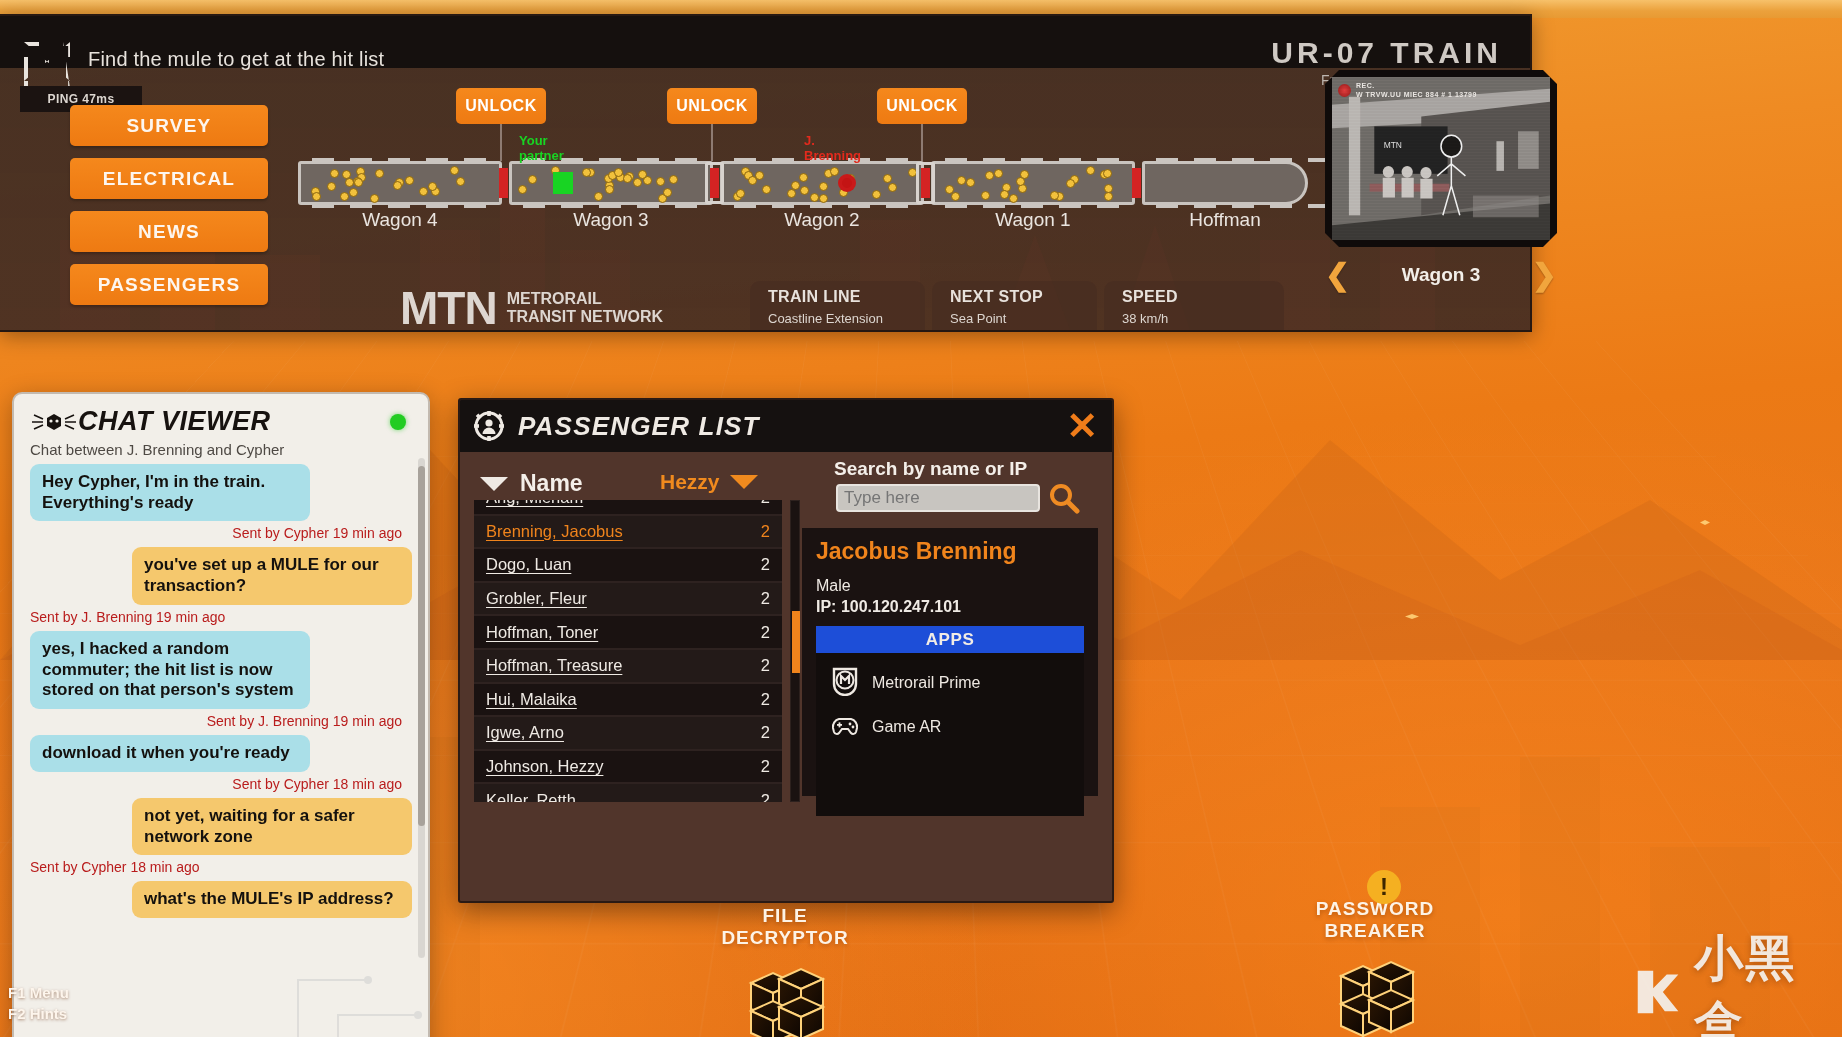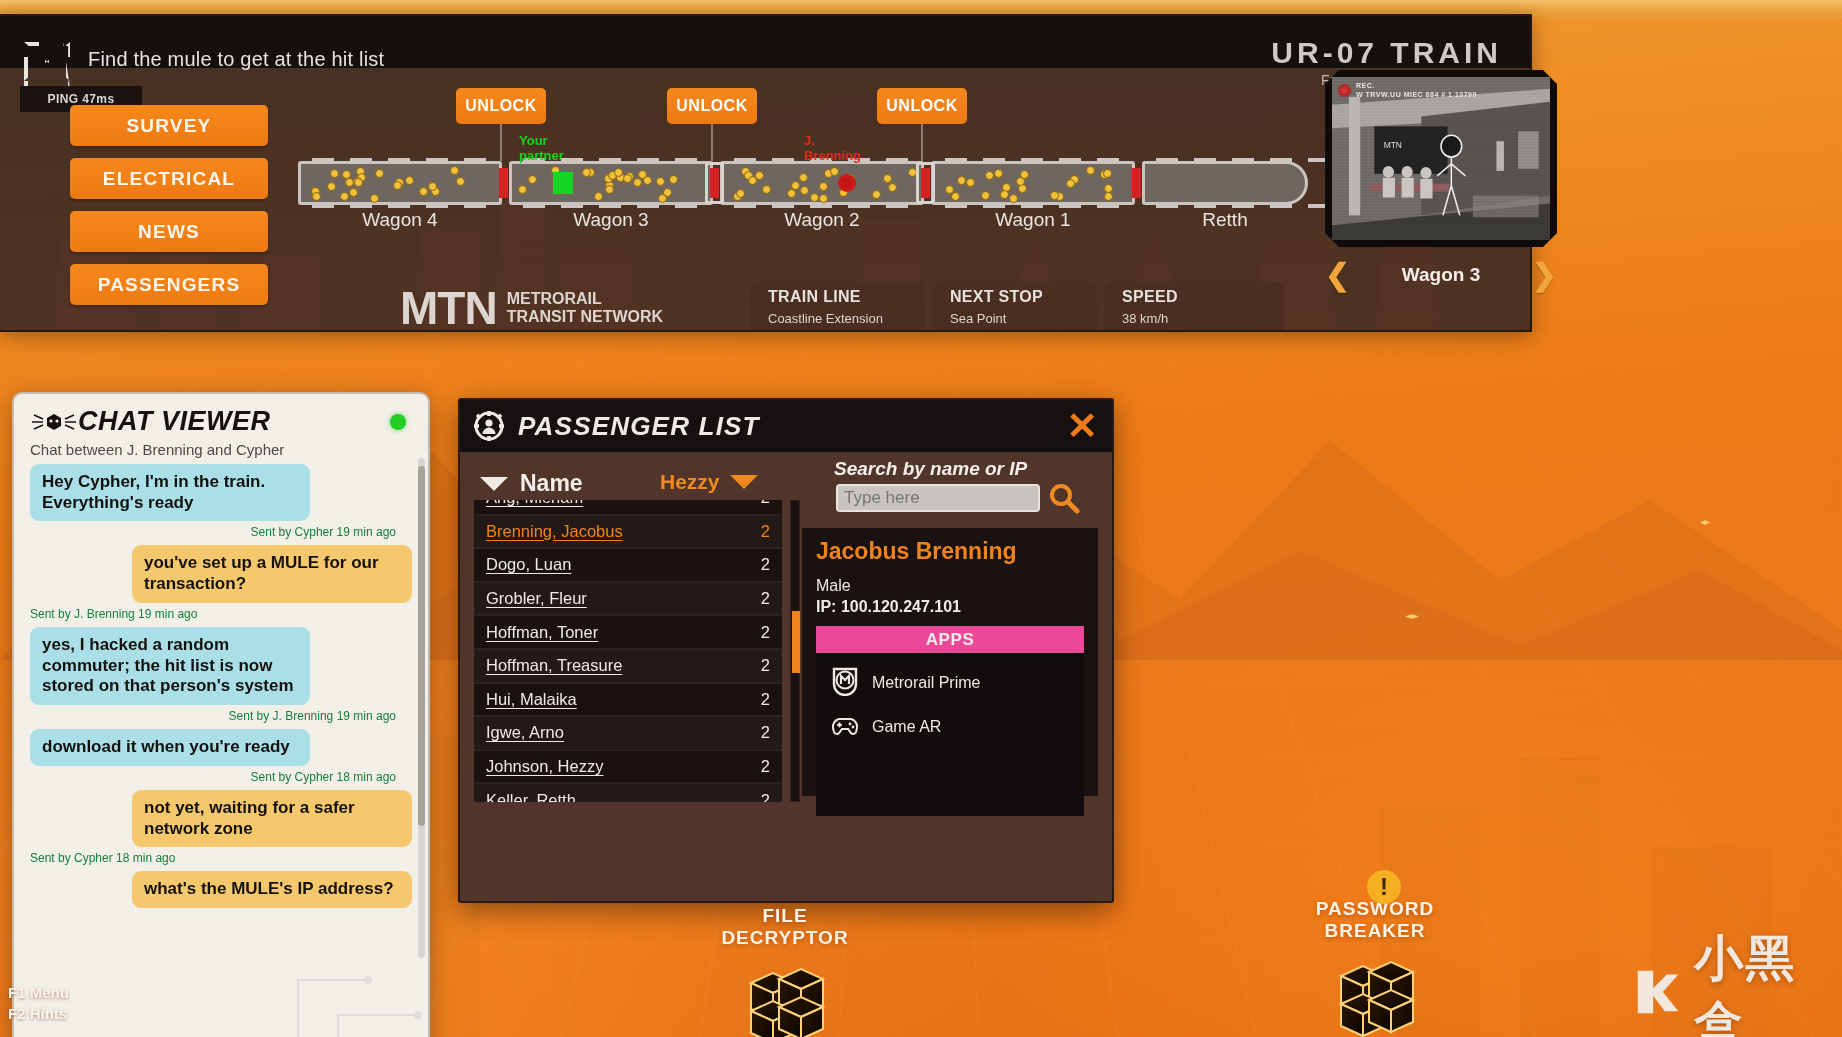--- a/index.html
+++ b/index.html
@@ -188,21 +188,21 @@
   .chat-head { display:flex; align-items:center; padding:12px 16px 0 16px; position:relative; }
   .chat-title { font-size:27px; font-weight:bold; font-style:italic; color:#17120f; letter-spacing:.5px; }
   .chat-dot { position:absolute; right:22px; top:20px; width:16px; height:16px;
               border-radius:50%; background:#22cc22; box-shadow:0 0 5px rgba(30,200,30,.6);}
   .chat-sub { padding:4px 16px 6px 16px; font-size:15px; color:#4e4944; }
   .chat-body { padding:0 16px 10px 16px; position:relative; }
   .msg { border-radius:9px; padding:8px 12px; font-size:17px; font-weight:bold;
          color:#14110e; line-height:1.22; max-width:280px; margin-bottom:4px; }
   .msg.left { background:#aadfe8; margin-right:auto; }
   .msg.right { background:#f5c86d; margin-left:auto; }
-  .meta { font-size:12px; color:#15803d; margin:2px 16px 6px 0; }
+  .meta { font-size:14px; color:#b91c1c; margin:2px 10px 6px 0; }
   .meta.right { text-align:right; }
   .chat-scroll {
     position:absolute; right:3px; top:64px; width:7px; height:500px;
     background:rgba(0,0,0,.10); border-radius:4px;
   }
   .chat-scroll i { position:absolute; left:0; top:8px; width:7px; height:360px;
                    background:#a8a29b; border-radius:4px; display:block; }
 
   
   .plist {
@@ -238,41 +238,41 @@
   .row:nth-child(even){ background:#231a18; }
   .row .nm { text-decoration:underline; text-underline-offset:3px; }
   .row .wg { margin-left:auto; }
   .row.sel { color:#f0841c; }
   .rows-scroll { position:absolute; left:330px; top:100px; width:10px; height:302px;
                  background:#1a1211; border:1px solid #2d211e; }
   .rows-scroll i { position:absolute; left:1px; top:110px; width:8px; height:62px;
                    background:#f0841c; display:block; }
 
   .search-lbl { position:absolute; left:374px; top:58px; color:#f4efe9;
-                font-size:19px; font-weight:bold;font-style:italic; }
+                font-size:19px; font-weight:bold; }
   .search-box {
     position:absolute; left:376px; top:84px; width:204px; height:28px;
     background:#c8c5c0; border:2px solid #e8e4df; border-radius:4px;
     display:flex; align-items:center; padding:0 6px;
   }
   .search-box input {
     border:none; background:transparent; outline:none; width:100%;
     font-family:"Liberation Sans", sans-serif; font-size:17px; color:#55514c;
   }
   .search-icon { position:absolute; left:588px; top:82px; width:32px; height:32px; cursor:pointer; }
 
   .detail {
     position:absolute; left:342px; top:128px; width:296px; height:268px;
     background:#1a1211; padding:10px 14px;
   }
   .detail .dname { color:#f0841c; font-size:23px; font-weight:bold; }
   .detail .dsex { color:#efeae4; font-size:16px; margin-top:12px; }
   .detail .dip { color:#efeae4; font-size:16px; font-weight:bold; margin-top:3px; }
   .apps-head {
-    margin-top:10px; height:27px; background:#ec4899; color:#f2ece6;
+    margin-top:10px; height:27px; background:#1d4ed8; color:#f2ece6;
     font-size:17px; font-weight:bold; display:flex; align-items:center;
     justify-content:center; letter-spacing:.6px;
   }
   .apps-body { background:#120d0c; height:163px; padding:8px 4px; }
   .app-row { display:flex; align-items:center; gap:12px; height:44px; padding-left:10px; }
   .app-row .al { color:#eee8e2; font-size:16px; }
 
   
   .tool { position:absolute; text-align:center; }
   .tool .tl { color:#fdf3e6; font-size:19px; font-weight:bold; letter-spacing:1px;
@@ -507,21 +507,21 @@
       <div class="door" style="left: 858px; top: -3px;"></div>
       <div class="door" style="left: 858px; top: 43px;"></div>
       <div class="door" style="left: 896px; top: -3px;"></div>
       <div class="door" style="left: 896px; top: 43px;"></div>
       <div class="door" style="left: 934px; top: -3px;"></div>
       <div class="door" style="left: 934px; top: 43px;"></div>
       <div class="door" style="left: 972px; top: -3px;"></div>
       <div class="door" style="left: 972px; top: 43px;"></div>
       <div class="door" style="left: 1010px; top: -3px;"></div>
       <div class="door" style="left: 1010px; top: 43px;"></div>
-      <div class="wagon-label" style="left: 844px; top: 48px; width: 166px;">Retth</div>
+      <div class="wagon-label" style="left: 844px; top: 48px; width: 166px;">Hoffman</div>
       <div class="redbar" style="left: 201px; top: 7px;"></div>
       <div class="redbar" style="left: 412px; top: 7px;"></div>
       <div class="lockdoor" style="left: 407px; top: 1px;"></div>
       <div class="redbar" style="left: 623px; top: 7px;"></div>
       <div class="lockdoor" style="left: 618px; top: 1px;"></div>
       <div class="redbar" style="left: 834px; top: 7px;"></div>
       <div class="marker-label" style="left: 221px; top: -28px; color: rgb(24, 212, 35);">Your partner</div>
       <div class="partner-marker" style="left: 255px; top: 11px;"></div>
       <div class="marker-label" style="left: 506px; top: -28px; color: rgb(226, 42, 29);">J. Brenning</div>
       <div class="target-marker" style="left: 540px; top: 13px;"></div>

